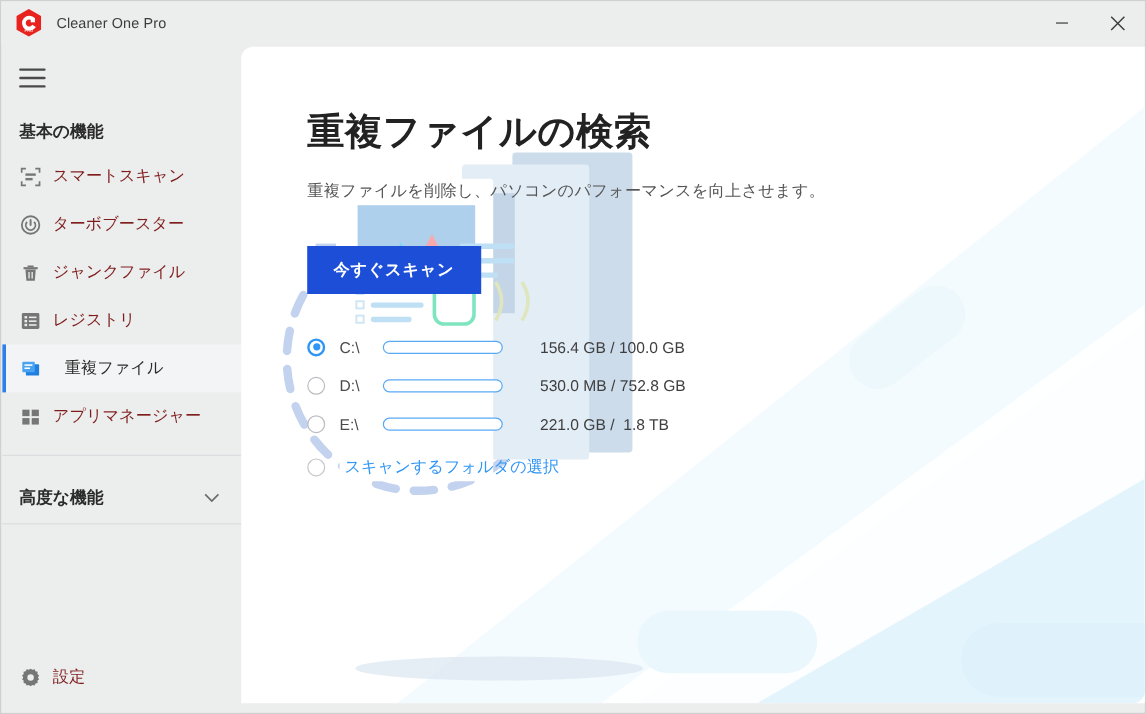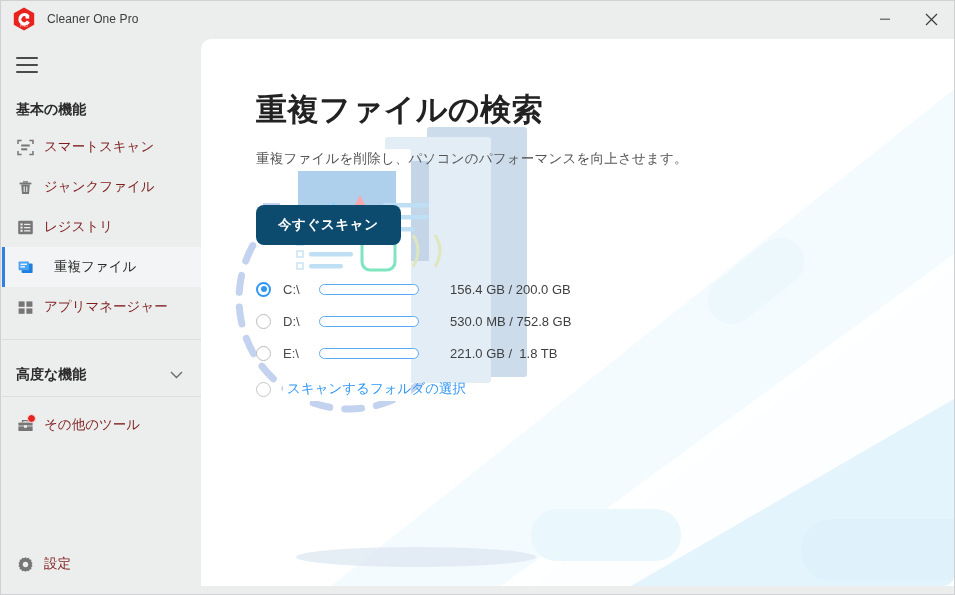--- a/index.html
+++ b/index.html
@@ -191,26 +191,26 @@
   }
   .page-sub {
     margin: 22px 0 0 0;
     font-size: 13.5px;
     color: #555555;
     letter-spacing: 0.2px;
   }
   .scan-btn {
     margin-top: 37px;
     display: inline-block;
-    background: #0c4a6e;
+    background: #1d4ed8;
     color: #ffffff;
     font-size: 13.5px;
     font-weight: bold;
     border: none;
-    border-radius: 8px;
+    border-radius: 0;
     padding: 11px 22px;
     cursor: pointer;
     letter-spacing: 0.6px;
     font-family: inherit;
   }
   .drive-list { margin-top: 28px; }
   .drive-row {
     display: flex;
     align-items: center;
     height: 32px;
@@ -328,20 +328,30 @@
         <span class="nav-icon">
           <svg width="17" height="17" viewBox="0 0 17 17">
             <path d="M1 5 V1.6 H4.6 M12.4 1.6 H16 V5 M16 12 V15.4 H12.4 M4.6 15.4 H1 V12" stroke="#767676" stroke-width="1.5" fill="none"></path>
             <rect x="4.2" y="5.5" width="8.6" height="2" fill="#767676"></rect>
             <rect x="4.2" y="9.3" width="6" height="2" fill="#767676"></rect>
           </svg>
         </span>
         <span class="nav-label">スマートスキャン</span>
       </div>
 
+      <div class="nav-item">
+        <span class="nav-icon">
+          <svg width="17" height="17" viewBox="0 0 17 17">
+            <circle cx="8.5" cy="8.5" r="7.3" fill="none" stroke="#767676" stroke-width="1.5"></circle>
+            <path d="M8.5 4.3 V8.6" stroke="#767676" stroke-width="1.6" stroke-linecap="round"></path>
+            <path d="M5.6 5.9 A4 4 0 1 0 11.4 5.9" stroke="#767676" stroke-width="1.5" fill="none"></path>
+          </svg>
+        </span>
+        <span class="nav-label">ターボブースター</span>
+      </div>
 
       <div class="nav-item">
         <span class="nav-icon">
           <svg width="17" height="17" viewBox="0 0 17 17">
             <path d="M6 2.2 H11 V3.6 H6 Z" fill="#767676"></path>
             <rect x="2.6" y="3.6" width="11.8" height="1.8" fill="#767676"></rect>
             <path d="M4.2 5.6 H12.8 L12 15 H5 Z" fill="#767676"></path>
             <path d="M7.2 7.6 V13 M9.8 7.6 V13" stroke="#eceded" stroke-width="1.1"></path>
           </svg>
         </span>
@@ -394,34 +404,20 @@
       <span>高度な機能</span>
       <span>
         <svg width="13" height="8" viewBox="0 0 13 8">
           <path d="M1 1 L6.5 6.5 L12 1" stroke="#6a6a6a" stroke-width="1.4" fill="none"></path>
         </svg>
       </span>
     </div>
 
     <div class="divider"></div>
 
-    <div class="nav-list">
-      <div class="nav-item">
-        <span class="nav-icon">
-          <svg width="17" height="17" viewBox="0 0 17 17">
-            <path d="M5.6 5.2 V3.6 H11.4 V5.2" stroke="#767676" stroke-width="1.4" fill="none"></path>
-            <rect x="1.4" y="5.6" width="14.2" height="3" fill="#767676"></rect>
-            <rect x="1.4" y="9.4" width="14.2" height="4.6" fill="#767676"></rect>
-            <rect x="7" y="8.2" width="3" height="2.6" fill="#eceded"></rect>
-          </svg>
-          <span class="badge-dot"></span>
-        </span>
-        <span class="nav-label">その他のツール</span>
-      </div>
-    </div>
 
     <div class="settings-item">
       <div class="nav-item">
         <span class="nav-icon">
           <svg width="17" height="17" viewBox="0 0 17 17">
             <path d="M8.5 1.2 L10 2.2 L11.8 1.7 L12.6 3.4 L14.4 3.8 L14.2 5.7 L15.6 6.9
                      L14.6 8.5 L15.6 10.1 L14.2 11.3 L14.4 13.2 L12.6 13.6 L11.8 15.3
                      L10 14.8 L8.5 15.8 L7 14.8 L5.2 15.3 L4.4 13.6 L2.6 13.2 L2.8 11.3
                      L1.4 10.1 L2.4 8.5 L1.4 6.9 L2.8 5.7 L2.6 3.8 L4.4 3.4 L5.2 1.7
                      L7 2.2 Z" fill="#767676"></path>
@@ -508,21 +504,21 @@
       <button class="scan-btn">今すぐスキャン</button>
 
       <div class="drive-list">
 
         <div class="drive-row">
           <span class="radio checked"></span>
           <span class="drive-label">C:\</span>
           <span class="bar">
             <span class="fill" style="width:78%"></span>
           </span>
-          <span class="drive-size">156.4 GB / 200.0 GB</span>
+          <span class="drive-size">156.4 GB / 100.0 GB</span>
         </div>
 
         <div class="drive-row">
           <span class="radio"></span>
           <span class="drive-label">D:\</span>
           <span class="bar">
             <span class="fill" style="width:0.5%"></span>
           </span>
           <span class="drive-size">530.0 MB / 752.8 GB</span>
         </div>

